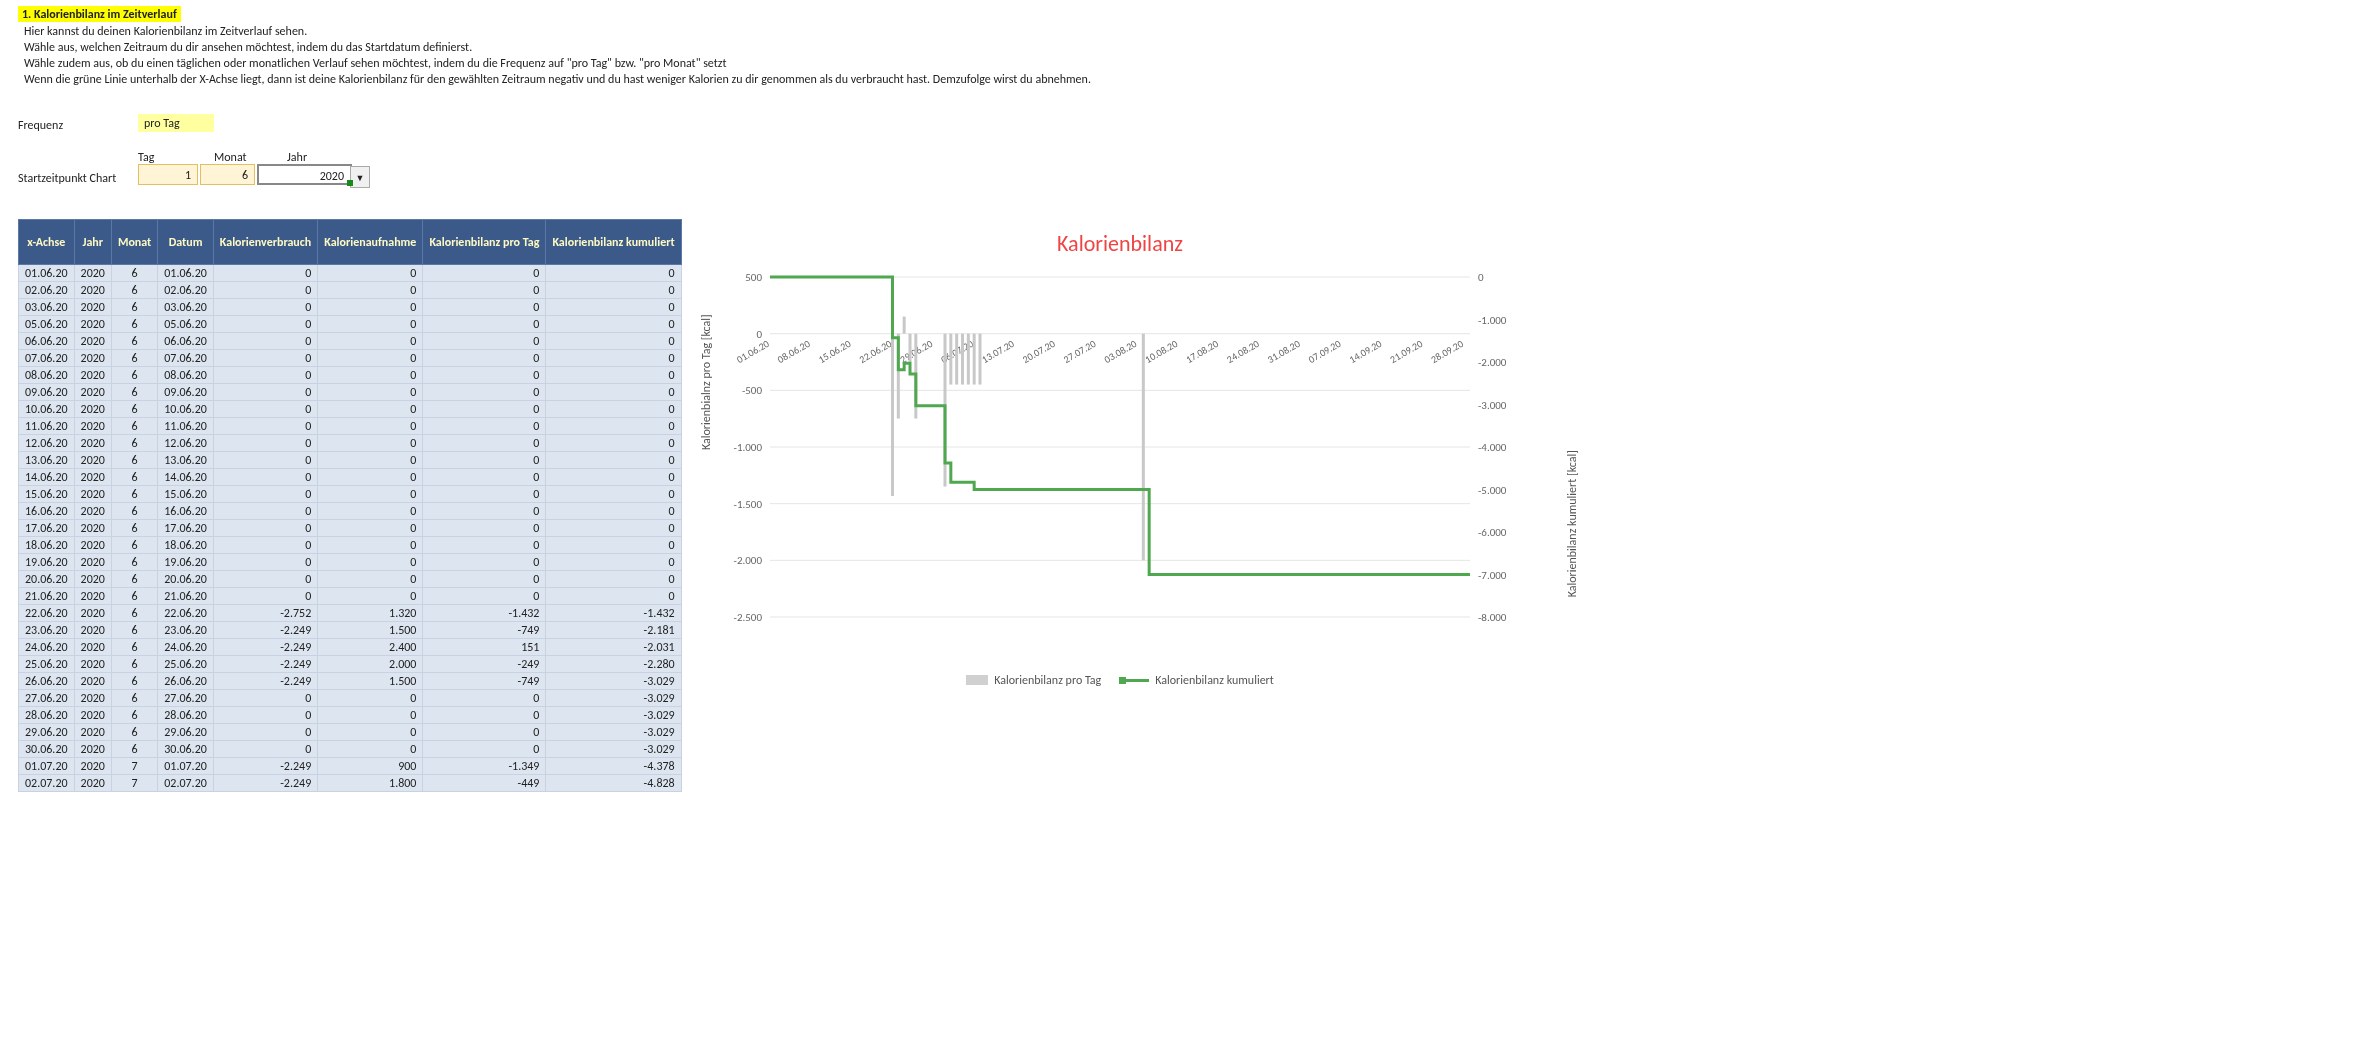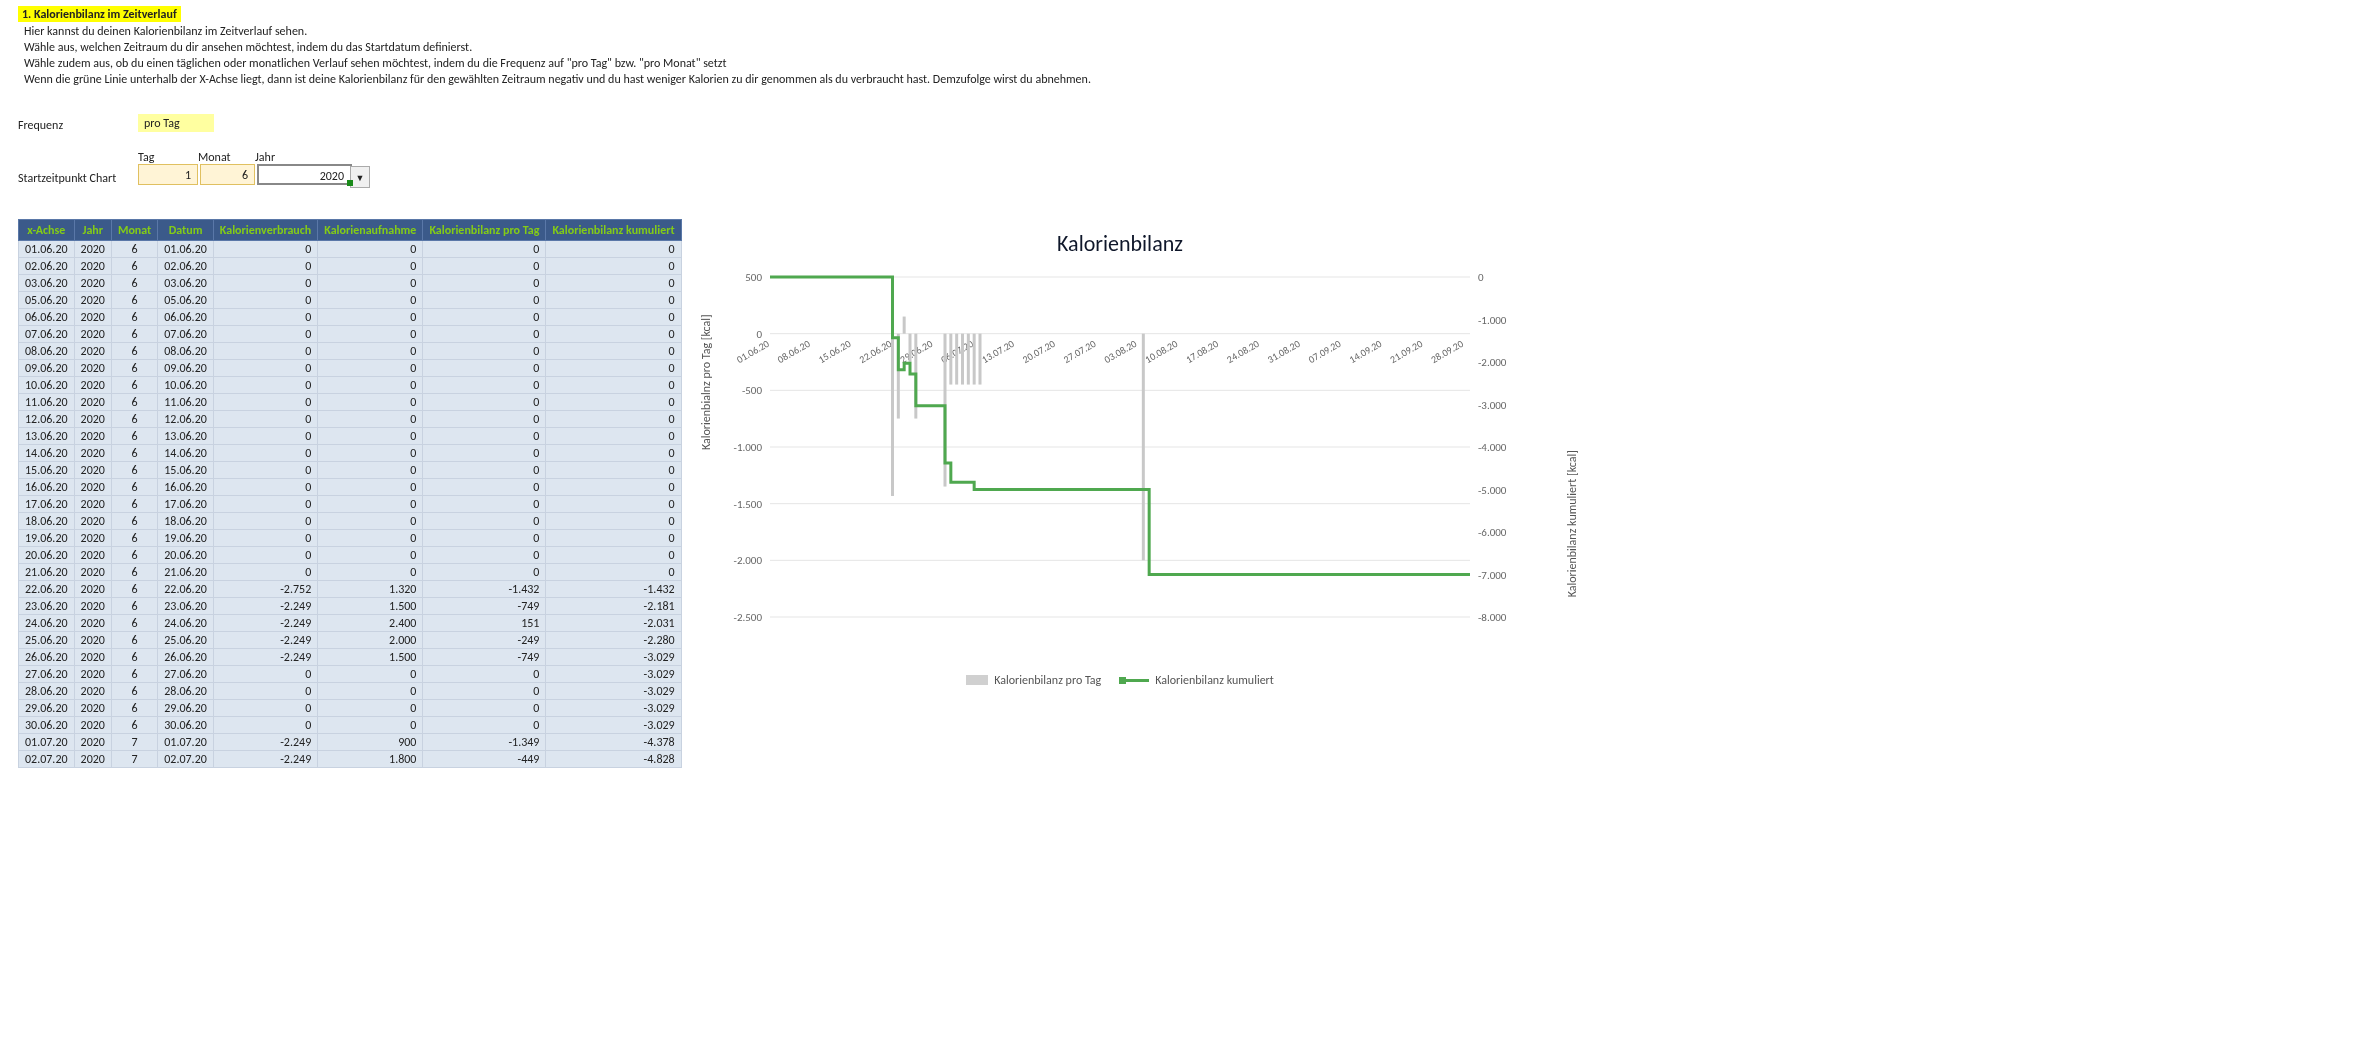--- a/index.html
+++ b/index.html
@@ -3,35 +3,35 @@
 <meta charset="utf-8">
 <style>
   html,body{margin:0;padding:0;font-family:Calibri,Arial,sans-serif;font-size:12px;color:#222;background:#fff;}
   .wrap{width:2356px;height:1040px;position:relative;padding-left:18px;padding-top:6px;box-sizing:border-box;}
   .hl{background:#ffff00;font-weight:bold;display:inline-block;padding:1px 4px;}
   .desc p{margin:2px 6px;}
   .params{margin-top:28px;}
   .row{display:flex;align-items:flex-end;margin-bottom:4px;}
   .label{width:120px;}
   .freq-val{background:#ffffa0;padding:2px 30px 2px 6px;min-width:40px;}
-  .col-hdr{display:flex;margin-left:120px;font-size:12px;}
+  .col-hdr{display:flex;margin-left:120px;font-size:12px;gap:16px;}
   .col-hdr span{display:inline-block;}
   .in-cell{box-sizing:border-box;height:21px;line-height:21px;text-align:right;padding-right:6px;}
   .c-tag{width:60px;background:#fff4d6;border:1px solid #e0c060;margin-right:2px;}
   .c-mon{width:55px;background:#fff4d6;border:1px solid #e0c060;margin-right:2px;}
   .c-jahr{width:95px;background:#fff;border:2px solid #888;position:relative;}
   .dd{position:absolute;right:-20px;top:0;width:18px;height:20px;border:1px solid #aaa;background:#f0f0f0;display:flex;align-items:center;justify-content:center;font-size:9px;}
   .grip{position:absolute;right:-3px;bottom:-3px;width:6px;height:6px;background:#1a8a1a;}
   .tbl-area{margin-top:34px;}
   table{border-collapse:collapse;font-size:12px;}
-  thead th{background:#3b5a8a;color:#84cc16;font-weight:bold;padding:3px 6px;text-align:center;border:1px solid #5a78a8;white-space:nowrap;}
+  thead th{background:#3b5a8a;color:#fef9c3;font-weight:bold;padding:15px 6px;text-align:center;border:1px solid #5a78a8;white-space:nowrap;}
   tbody td{background:#dde6f0;border:1px solid #c8d2e0;padding:1px 6px;text-align:right;white-space:nowrap;}
   tbody td.l{text-align:center;}
   .chart-box{position:absolute;left:700px;top:200px;width:840px;height:500px;}
-  .chart-title{text-align:center;font-size:22px;color:#0f172a;margin-top:30px;margin-bottom:10px;}
+  .chart-title{text-align:center;font-size:22px;color:#ef4444;margin-top:30px;margin-bottom:10px;}
   .chart-svg{display:block;}
   .y-left-label{position:absolute;left:6px;top:50%;transform:rotate(-90deg) translate(0,-50%);transform-origin:left top;font-size:12px;color:#555;white-space:nowrap;}
   .y-right-label{position:absolute;right:-18px;top:50%;transform:rotate(-90deg) translate(0,50%);transform-origin:right top;font-size:12px;color:#555;white-space:nowrap;}
   .legend{display:flex;justify-content:center;gap:22px;font-size:12px;color:#555;margin-top:6px;}
   .lg-item{display:flex;align-items:center;gap:6px;}
   .lg-bar{width:22px;height:10px;background:#d0d0d0;}
   .lg-line{width:26px;height:0;border-top:3px solid #4fa84f;position:relative;}
   .lg-line::before{content:"";position:absolute;left:-4px;top:-5px;width:7px;height:7px;background:#4fa84f;border-radius:0;}
 </style>
 </head>

